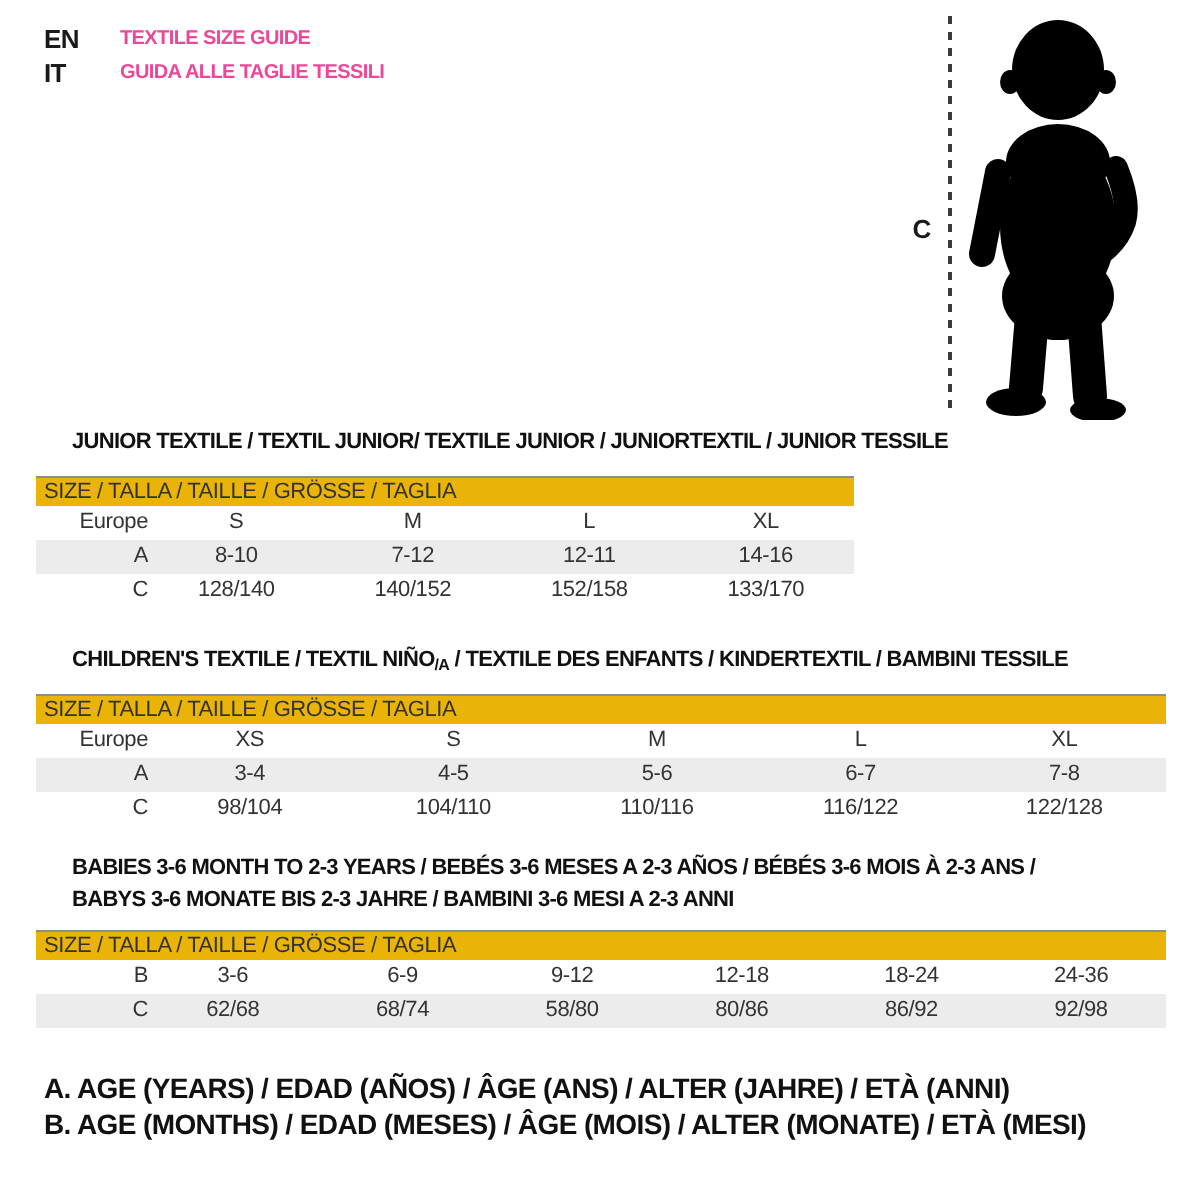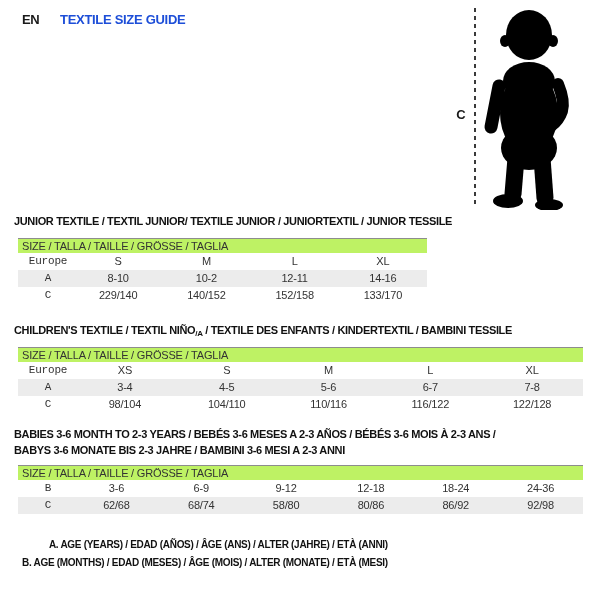--- a/index.html
+++ b/index.html
@@ -3,65 +3,69 @@
 <meta charset="utf-8">
 <style>
   html,body{margin:0;padding:0;background:#ffffff;}
   .page{position:relative;width:600px;height:600px;background:#ffffff;overflow:hidden;
         font-family:"Liberation Sans",sans-serif;color:#333333;}
 
   
   .lang-list{position:absolute;left:22px;top:11px;}
   .lang-row{display:flex;height:17px;line-height:17px;}
   .lang-code{width:38px;font-size:13px;font-weight:bold;color:#1a1a1a;letter-spacing:-0.3px;}
-  .lang-text{font-size:13px;font-weight:bold;color:#1d4ed8;letter-spacing:-0.3px;white-space:nowrap;}
+  .lang-text{font-size:10px;font-weight:bold;color:#ec4899;letter-spacing:-0.3px;white-space:nowrap;}
 
   
   .dash-line{position:absolute;left:474px;top:8px;width:2px;height:200px;
              background:repeating-linear-gradient(to bottom,#3a3a3a 0 4px,transparent 4px 8px);}
   .c-marker{position:absolute;left:453px;top:107px;width:16px;text-align:center;
             font-size:13px;font-weight:bold;color:#1a1a1a;}
   .baby-svg{position:absolute;left:483px;top:8px;width:92px;height:202px;}
 
   
-  .tbl-title{position:absolute;left:14px;font-size:11px;font-weight:bold;color:#111111;
+  .tbl-title{position:absolute;left:36px;font-size:11px;font-weight:bold;color:#111111;
              letter-spacing:-0.35px;white-space:nowrap;}
   .tbl-title .sub{font-size:8px;vertical-align:-2px;}
   .t1-title{top:215px;}
   .t2-title{top:324px;}
   .t3-title{top:426px;line-height:16px;}
 
   table.size-table{position:absolute;border-collapse:collapse;table-layout:fixed;
                    font-size:11px;color:#333333;letter-spacing:-0.2px;}
   .t1{left:18px;top:238px;width:409px;}
   .t2{left:18px;top:347px;width:565px;}
   .t3{left:18px;top:465px;width:565px;}
   .size-table td{padding:0;white-space:nowrap;overflow:hidden;}
   .size-table tr{height:17px;}
   tr.bar{height:14px;}
-  tr.bar td{background:#bef264;border-top:1px solid #8d8d8d;padding-left:4px;color:#333333;}
-  td.first{text-align:center;padding-left:4px;font-family:Liberation Mono, monospace;}
+  tr.bar td{background:#eab308;border-top:1px solid #8d8d8d;padding-left:4px;color:#333333;}
+  td.first{text-align:right;padding-left:4px;}
   td.val{text-align:center;}
   tr.alt td{background:#ececec;}
   col.c0{width:56px;}
 
   
   .footnotes{position:absolute;left:22px;top:536px;}
-  .footnote{height:17.5px;line-height:17.5px;font-size:10px;font-weight:bold;color:#111111;
-            letter-spacing:-0.3px;white-space:nowrap;text-align:right;}
+  .footnote{height:17.5px;line-height:17.5px;font-size:14px;font-weight:bold;color:#111111;
+            letter-spacing:-0.3px;white-space:nowrap;}
 </style>
 </head>
 <body>
 
 <div class="page">
 
   <div class="lang-list">
     <div class="lang-row">
       <span class="lang-code">EN</span>
       <span class="lang-text">TEXTILE SIZE GUIDE</span>
+    </div>
+    <div class="lang-row">
+      <span class="lang-code">IT</span>
+      <span class="lang-text">GUIDA ALLE TAGLIE TESSILI</span>
     </div>
   </div>
 
   <div class="dash-line"></div>
   <div class="c-marker">C</div>
   <svg class="baby-svg" viewBox="0 0 92 202" aria-hidden="true">
     <g fill="#000000">
       <ellipse cx="46" cy="27" rx="23" ry="25"></ellipse>
       <ellipse cx="22" cy="33" rx="5" ry="6"></ellipse>
       <ellipse cx="70" cy="33" rx="5" ry="6"></ellipse>
@@ -93,27 +97,27 @@
     <tr>
       <td class="first">Europe</td>
       <td class="val">S</td>
       <td class="val">M</td>
       <td class="val">L</td>
       <td class="val">XL</td>
     </tr>
     <tr class="alt">
       <td class="first">A</td>
       <td class="val">8-10</td>
-      <td class="val">10-2</td>
+      <td class="val">7-12</td>
       <td class="val">12-11</td>
       <td class="val">14-16</td>
     </tr>
     <tr>
       <td class="first">C</td>
-      <td class="val">229/140</td>
+      <td class="val">128/140</td>
       <td class="val">140/152</td>
       <td class="val">152/158</td>
       <td class="val">133/170</td>
     </tr>
   </tbody>
     </table>
 
   <div class="tbl-title t2-title"><span>CHILDREN'S TEXTILE / TEXTIL NIÑO</span><span class="sub">/A</span><span> / TEXTILE DES ENFANTS / KINDERTEXTIL / BAMBINI TESSILE</span></div>
   <table class="size-table t2">
     <colgroup>

